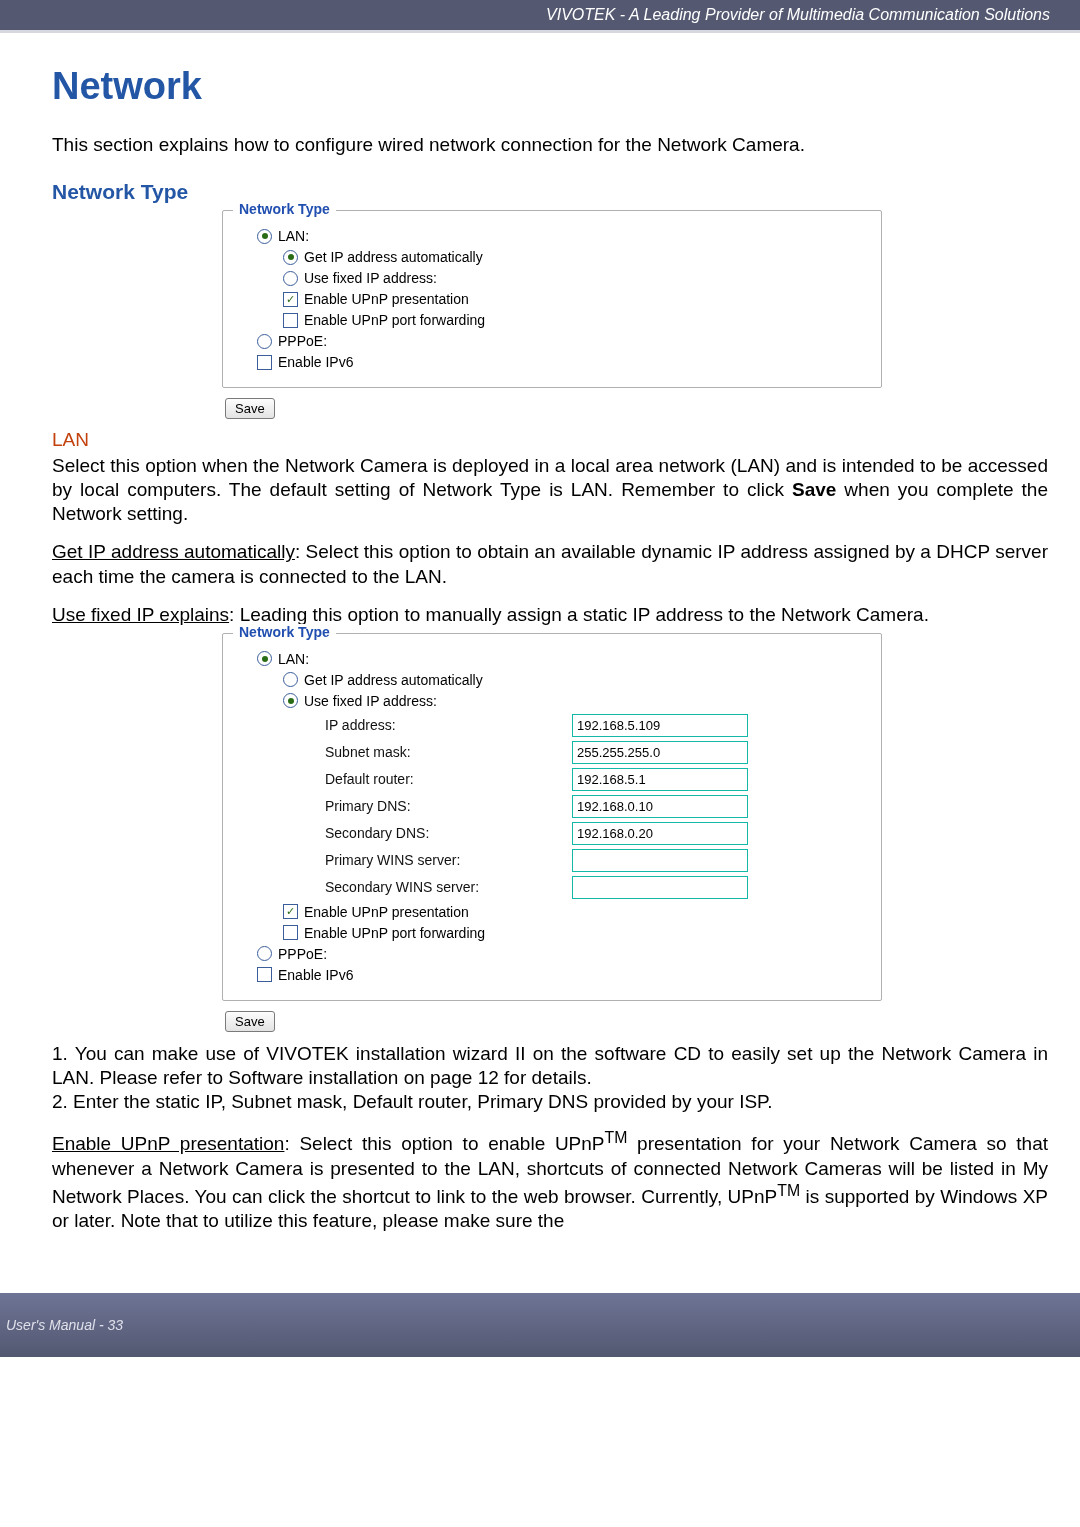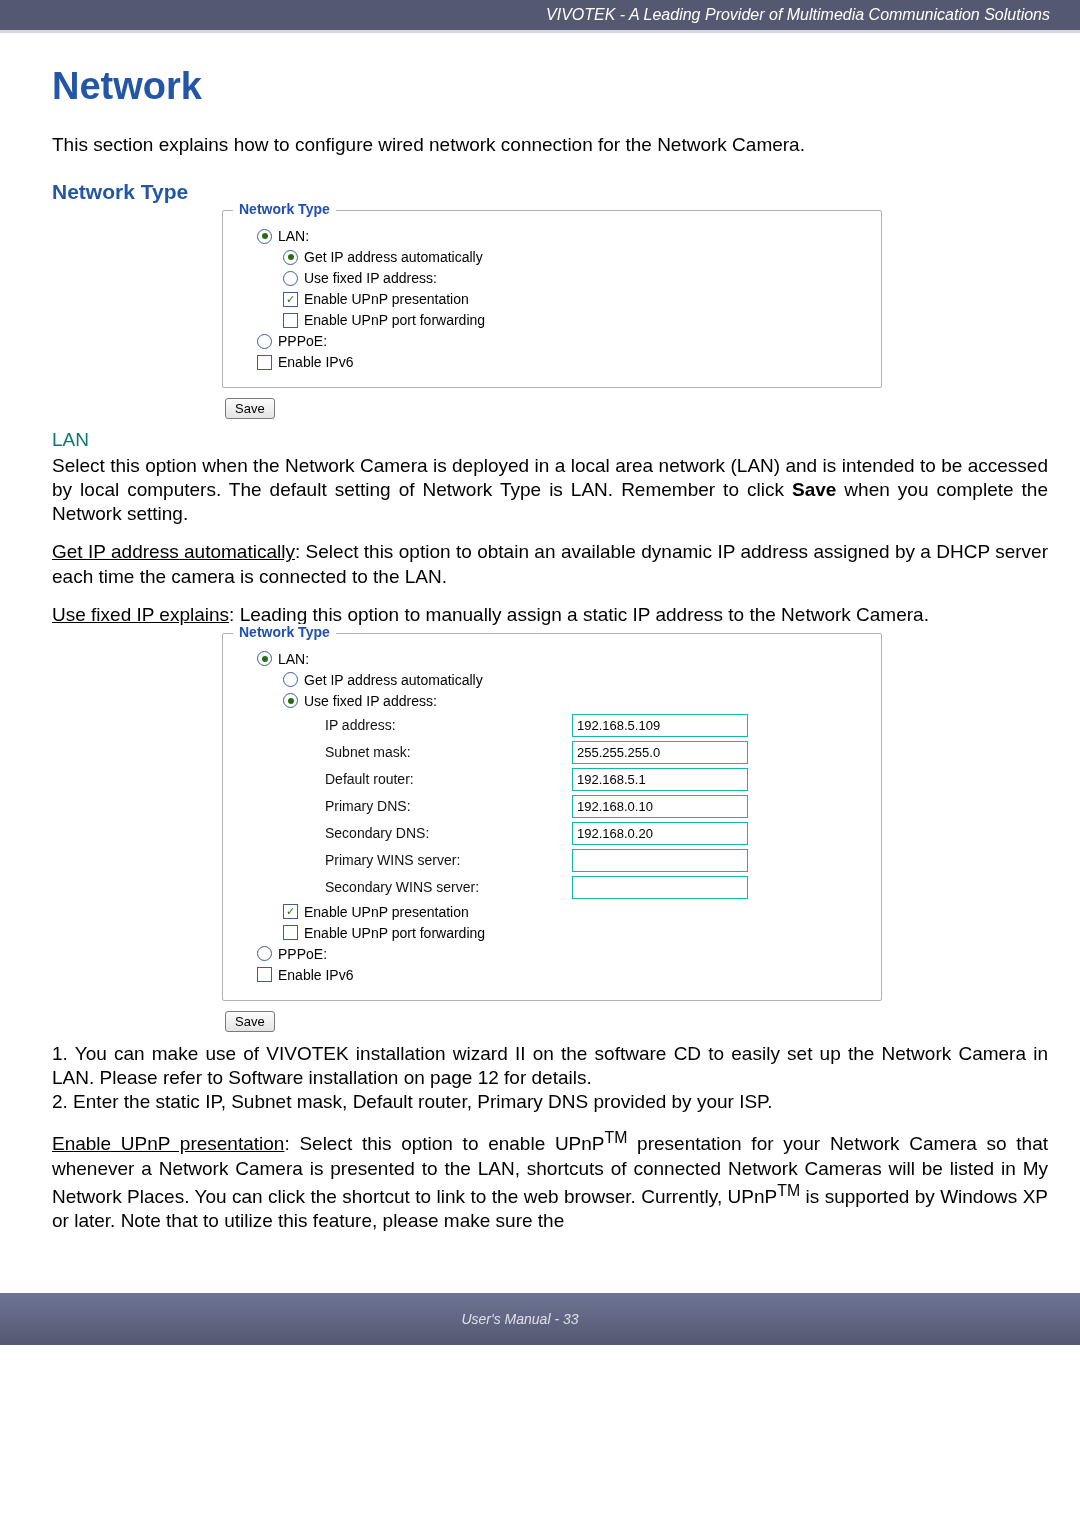--- a/index.html
+++ b/index.html
@@ -35,21 +35,21 @@
   font-size: 19px;
   margin-bottom: 24px;
 }
 .h2 {
   color: #2356a5;
   font-size: 21px;
   font-weight: bold;
   margin: 6px 0 0 0;
 }
 .subhead {
-  color: #0f766e;
+  color: #c2410c;
   font-size: 19px;
   margin: 0 0 3px 0;
 }
 .body-text {
   font-size: 19px;
   line-height: 1.27;
   text-align: justify;
 }
 .body-text + .body-text { margin-top: 14px; }
 .u { text-decoration: underline; }
@@ -129,25 +129,26 @@
 .save-btn {
   font-size: 13px;
   background: linear-gradient(#fdfdfd, #e3e3e3);
   border: 1px solid #7a7a7a;
   border-radius: 3px;
   padding: 2px 9px;
   margin-left: 3px;
 }
 .footer-strip {
   background: linear-gradient(#6e7495, #535871);
-  height: 52px;
+  height: 64px;
   display: flex;
   align-items: center;
-  justify-content: center;
+  justify-content: flex-start;
   padding-right: 40px;
+  padding-left: 6px;
 }
 .footer-strip span {
   color: #dfe0ea;
   font-style: italic;
   font-size: 14px;
 }
 </style>
 </head>
 <body>
 

